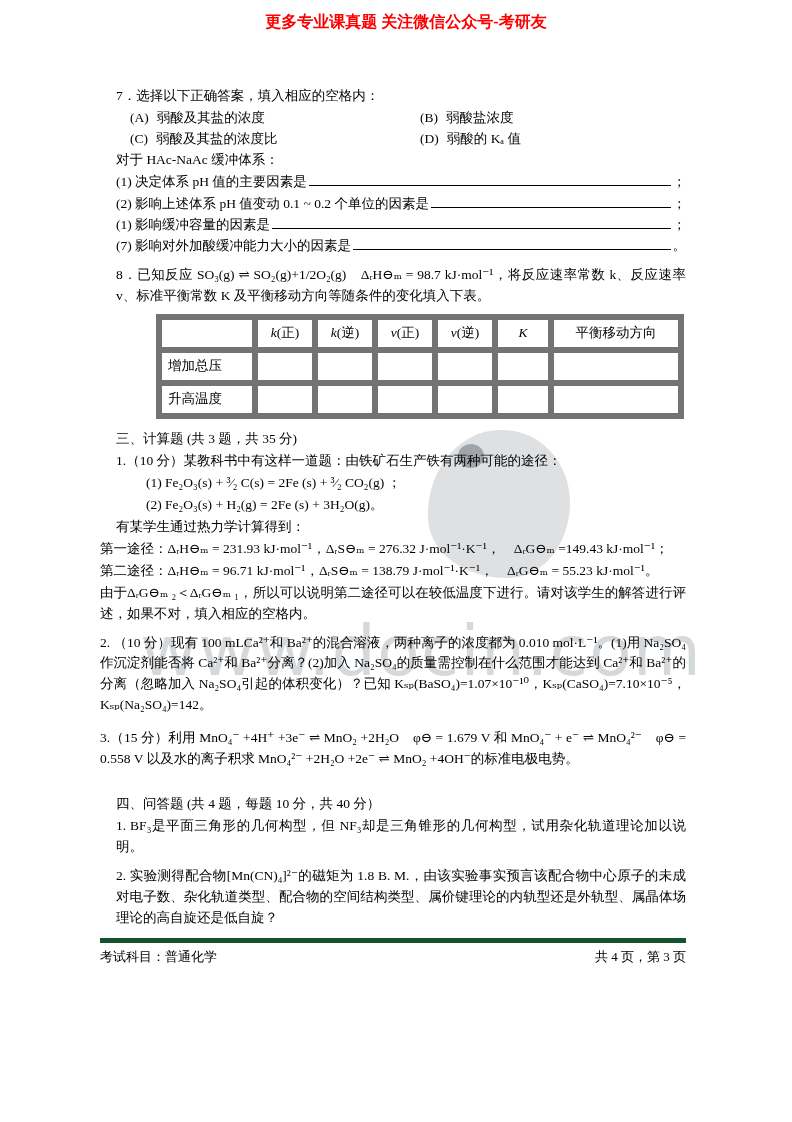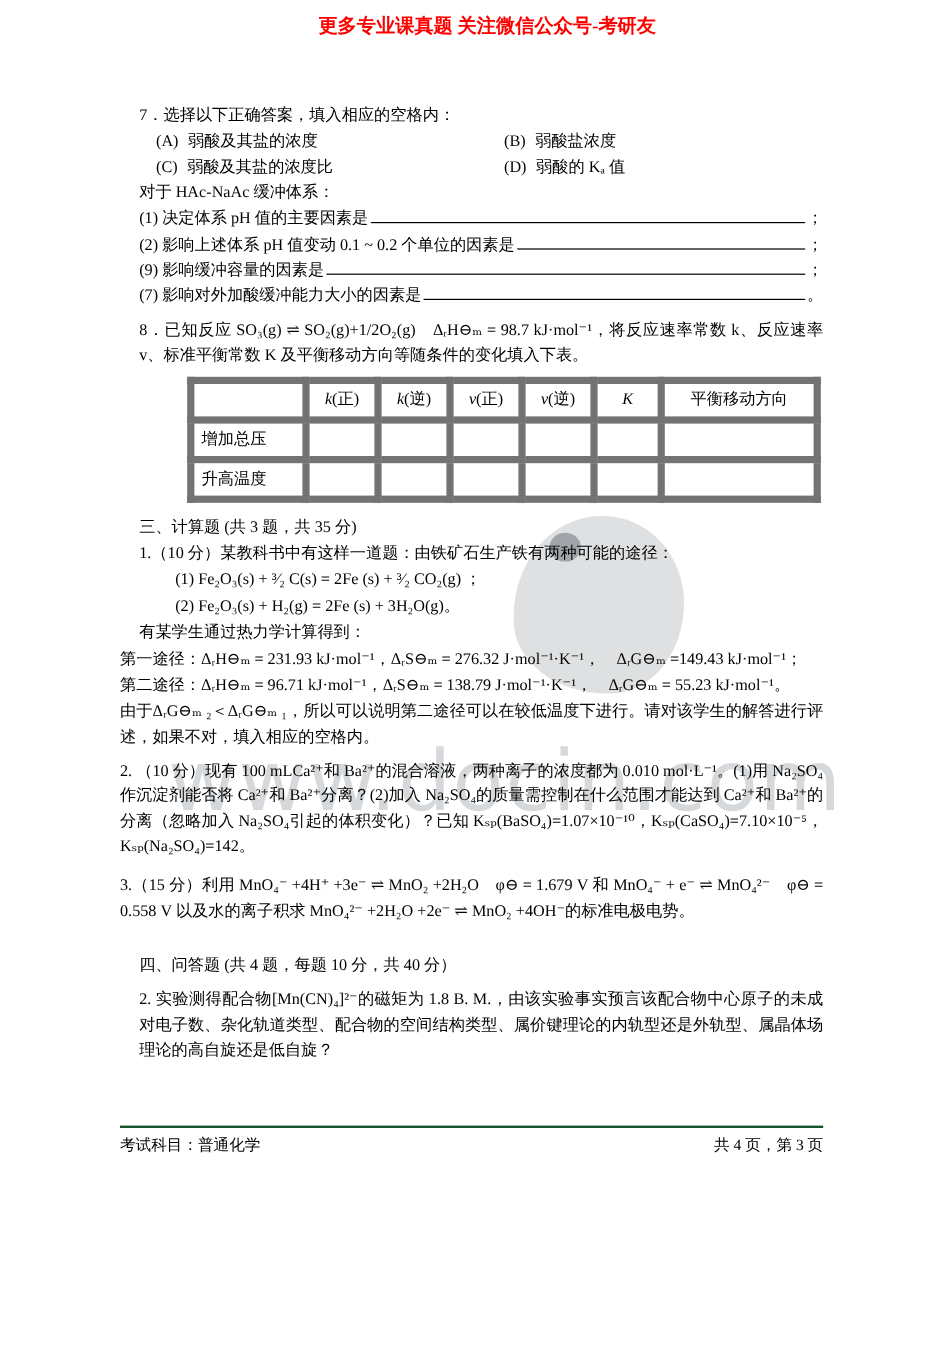--- a/index.html
+++ b/index.html
@@ -55,21 +55,21 @@
     border:6px solid #737373;height:25px;padding:1px 6px;text-align:center;
     font-size:13.5px;vertical-align:middle;
   }
   .q8-table td.c0{width:78px;text-align:left;}
   .q8-table td.cd{width:42px;}
   .q8-table td.ck{width:38px;}
   .q8-table td.cl{width:112px;}
   .sym{font-style:italic;font-family:"Liberation Serif","DejaVu Serif",serif;}
   .footer{
     position:absolute;left:100px;top:938px;width:586px;z-index:2;
-    border-top:2px solid #14532d;padding-top:5px;
+    border-top:5px solid #14532d;padding-top:5px;
     display:flex;justify-content:space-between;
     font-size:13px;
   }
 </style>
 </head>
 <body>
 
 <div class="page">
 
   <div class="promo">更多专业课真题 关注微信公众号-考研友</div>
@@ -105,21 +105,21 @@
       <span class="bl-text">(1) 决定体系 pH 值的主要因素是</span>
       <span class="bl-line"></span>
       <span class="bl-punct">；</span>
     </div>
     <div class="blank-row">
       <span class="bl-text">(2) 影响上述体系 pH 值变动 0.1 ~ 0.2 个单位的因素是</span>
       <span class="bl-line"></span>
       <span class="bl-punct">；</span>
     </div>
     <div class="blank-row">
-      <span class="bl-text">(9) 影响缓冲容量的因素是</span>
+      <span class="bl-text">(1) 影响缓冲容量的因素是</span>
       <span class="bl-line"></span>
       <span class="bl-punct">；</span>
     </div>
     <div class="blank-row">
       <span class="bl-text">(7) 影响对外加酸缓冲能力大小的因素是</span>
       <span class="bl-line"></span>
       <span class="bl-punct">。</span>
     </div>
 
     <div class="para mt-sm">8．已知反应 SO₃(g) ⇌ SO₂(g)+1/2O₂(g)　ΔᵣH⊖ₘ = 98.7 kJ·mol⁻¹，将反应速率常数 k、反应速率 v、标准平衡常数 K 及平衡移动方向等随条件的变化填入下表。</div>
@@ -164,20 +164,21 @@
     <div class="para">有某学生通过热力学计算得到：</div>
     <div class="para flush">第一途径：ΔᵣH⊖ₘ = 231.93 kJ·mol⁻¹，ΔᵣS⊖ₘ = 276.32 J·mol⁻¹·K⁻¹，　ΔᵣG⊖ₘ =149.43 kJ·mol⁻¹；</div>
     <div class="para flush">第二途径：ΔᵣH⊖ₘ = 96.71 kJ·mol⁻¹，ΔᵣS⊖ₘ = 138.79 J·mol⁻¹·K⁻¹，　ΔᵣG⊖ₘ = 55.23 kJ·mol⁻¹。</div>
     <div class="para flush">由于ΔᵣG⊖ₘ ₂＜ΔᵣG⊖ₘ ₁，所以可以说明第二途径可以在较低温度下进行。请对该学生的解答进行评述，如果不对，填入相应的空格内。</div>
 
     <div class="para flush mt-sm">2. （10 分）现有 100 mLCa²⁺和 Ba²⁺的混合溶液，两种离子的浓度都为 0.010 mol·L⁻¹。(1)用 Na₂SO₄作沉淀剂能否将 Ca²⁺和 Ba²⁺分离？(2)加入 Na₂SO₄的质量需控制在什么范围才能达到 Ca²⁺和 Ba²⁺的分离（忽略加入 Na₂SO₄引起的体积变化）？已知 Kₛₚ(BaSO₄)=1.07×10⁻¹⁰，Kₛₚ(CaSO₄)=7.10×10⁻⁵，Kₛₚ(Na₂SO₄)=142。</div>
 
     <div class="para flush mt-md">3.（15 分）利用 MnO₄⁻ +4H⁺ +3e⁻ ⇌ MnO₂ +2H₂O　φ⊖ = 1.679 V 和 MnO₄⁻ + e⁻ ⇌ MnO₄²⁻　φ⊖ = 0.558 V 以及水的离子积求 MnO₄²⁻ +2H₂O +2e⁻ ⇌ MnO₂ +4OH⁻的标准电极电势。</div>
 
     <div class="para mt-lg">四、问答题 (共 4 题，每题 10 分，共 40 分）</div>
+    <div class="para">1. BF₃是平面三角形的几何构型，但 NF₃却是三角锥形的几何构型，试用杂化轨道理论加以说明。</div>
     <div class="para mt-sm">2. 实验测得配合物[Mn(CN)₄]²⁻的磁矩为 1.8 B. M.，由该实验事实预言该配合物中心原子的未成对电子数、杂化轨道类型、配合物的空间结构类型、属价键理论的内轨型还是外轨型、属晶体场理论的高自旋还是低自旋？</div>
 
   </div>
 
   <div class="footer">
     <span>考试科目：普通化学</span>
     <span>共 4 页，第 3 页</span>
   </div>
 
 </div>

